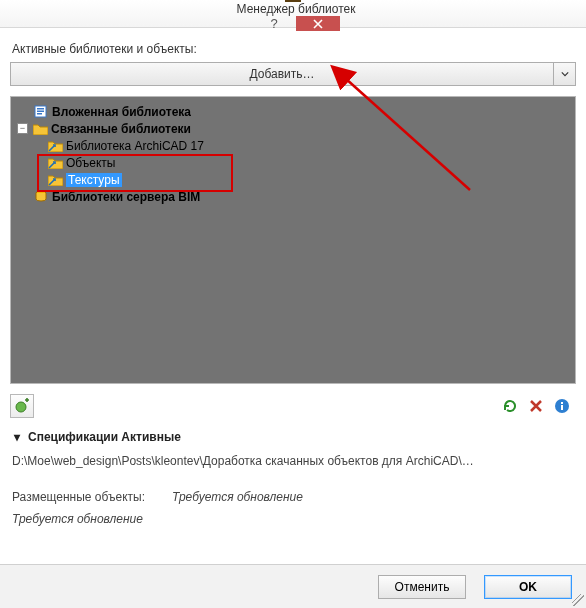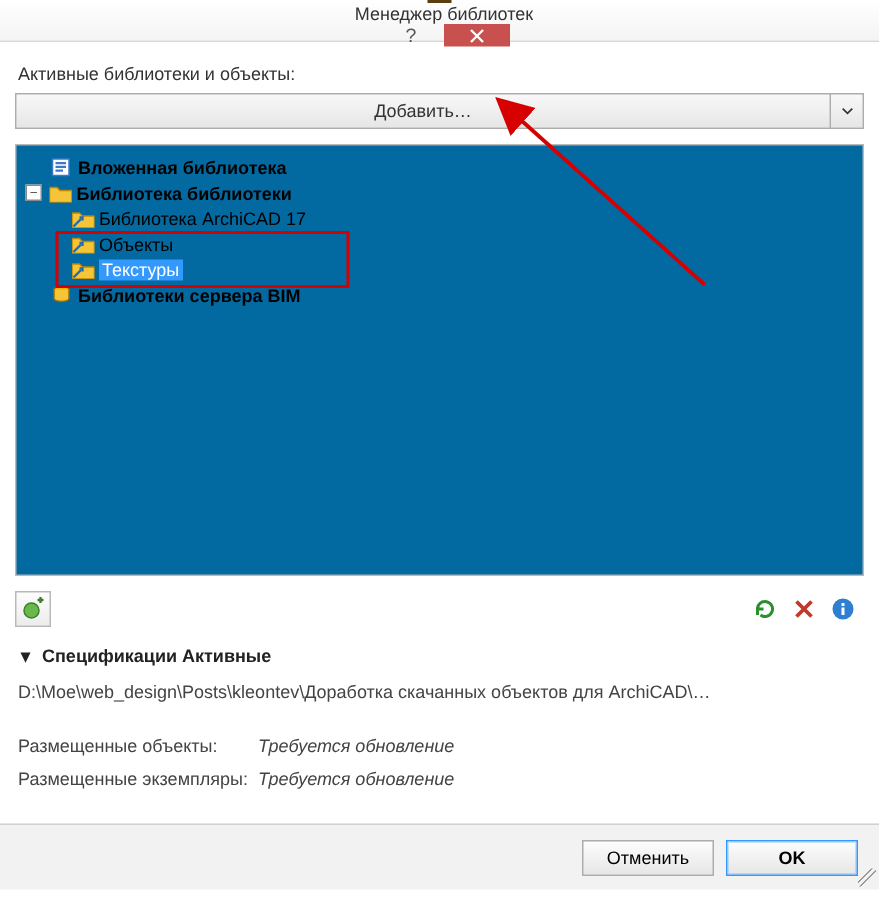--- a/index.html
+++ b/index.html
@@ -65,21 +65,21 @@
     background: linear-gradient(#f8f8f8,#e6e6e6);
     display:flex; align-items:center; justify-content:center;
   }
   .add-drop svg { width:8px; height:8px; }
   .tree-box {
     margin-top: 10px;
     border:1px solid #b8b8b8;
     height: 288px;
     padding: 6px 6px;
     overflow:auto;
-    background:#0369a1;
+    background:#737373;
     position:relative;
   }
   .tree-row {
     display:flex; align-items:center;
     height:17px;
     white-space:nowrap;
   }
   .tree-row .toggle {
     width:11px; height:11px;
     border:1px solid #8a8a8a;
@@ -126,27 +126,27 @@
   .details {
     margin: 10px 2px 0 2px;
     color:#444;
   }
   .details .row { display:flex; margin-bottom: 8px; }
   .details .row .k { width:160px; color:#444; }
   .details .row .v { flex:1; color:#444; }
   .details .row .v.italic { font-style: italic; }
   .footer {
     position:absolute;
-    left:0; right:0; bottom:15px;
+    left:0; right:0; bottom:0;
     border-top:1px solid #d0d0d0;
     background:#f2f2f2;
     height:44px;
     display:flex; align-items:center; justify-content:flex-end;
     padding-right:14px;
-    gap:8px;
+    gap:18px;
   }
   .footer .dlg-btn {
     width: 88px; height:24px;
     border:1px solid #adadad;
     background: linear-gradient(#fdfdfd,#e6e6e6);
     text-align:center; line-height:22px;
   }
   .footer .dlg-btn.primary {
     border:1px solid #3399ff;
     box-shadow: inset 0 0 0 1px rgba(51,153,255,.25);
@@ -203,21 +203,21 @@
       <span class="tlabel bold">Вложенная библиотека</span>
     </div>
 
     <div class="tree-row">
       <span class="toggle">−</span>
       <span class="ticon">
         <svg width="15" height="12" viewBox="0 0 15 12">
             <path d="M0 2 h5 l2 2 h8 v8 h-15 z" fill="#f6c437" stroke="#b8860b"></path>
           </svg>
       </span>
-      <span class="tlabel bold">Библиотека библиотеки</span>
+      <span class="tlabel bold">Связанные библиотеки</span>
     </div>
 
     <div class="tree-row">
       <span class="spacer" style="width:30px"></span>
       <span class="ticon">
         <svg width="15" height="12" viewBox="0 0 15 12">
             <path d="M0 2 h5 l2 2 h8 v8 h-15 z" fill="#f6c437" stroke="#b8860b"></path>
             <path d="M1 11 L6 6" stroke="#1e6db5" stroke-width="1.6"></path>
             <path d="M5 5 L7 5 L7 7" fill="none" stroke="#1e6db5" stroke-width="1.6"></path>
           </svg>
@@ -299,21 +299,20 @@
   <div class="details">
     <div class="row">
       <div class="v">D:\Moe\web_design\Posts\kleontev\Доработка скачанных объектов для ArchiCAD\…</div>
     </div>
     <div style="height:14px"></div>
     <div class="row">
       <div class="k">Размещенные объекты:</div>
       <div class="v italic">Требуется обновление</div>
     </div>
     <div class="row">
-      <div class="k">Размещенные экземпляры:</div>
       <div class="v italic">Требуется обновление</div>
     </div>
   </div>
 
 </div>
 
 <svg class="arrow-ann" style="left:0; top:0;" width="586" height="608">
   <defs>
     <marker id="ah" markerWidth="12" markerHeight="12" refX="2" refY="5" orient="auto">
       <path d="M0 0 L10 5 L0 10 z" fill="#d60000"></path>

